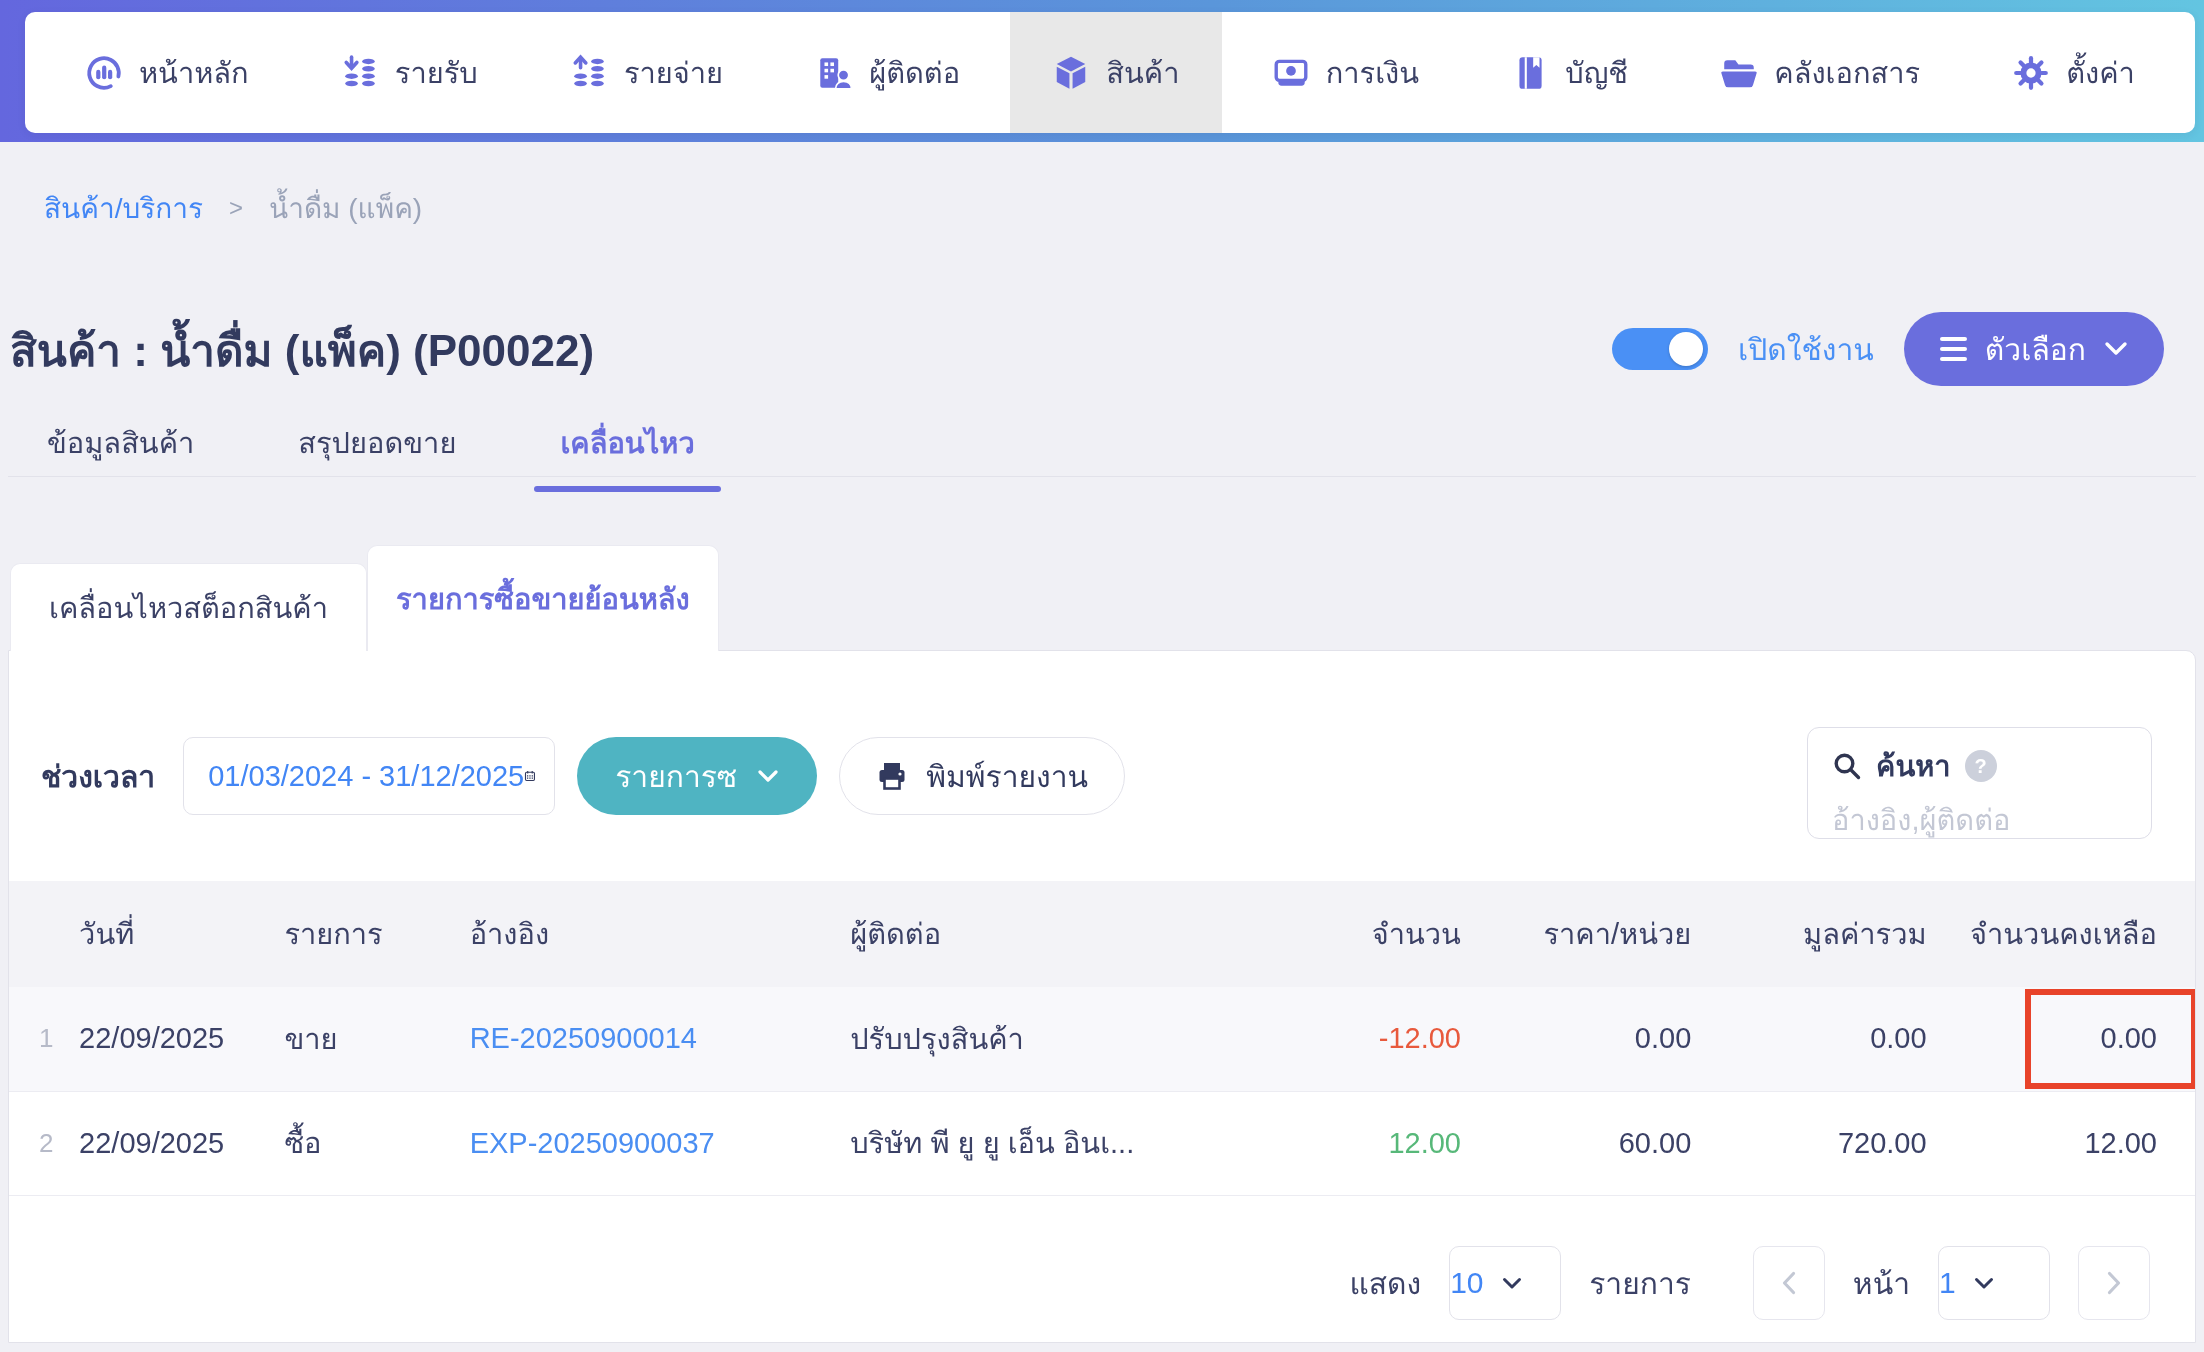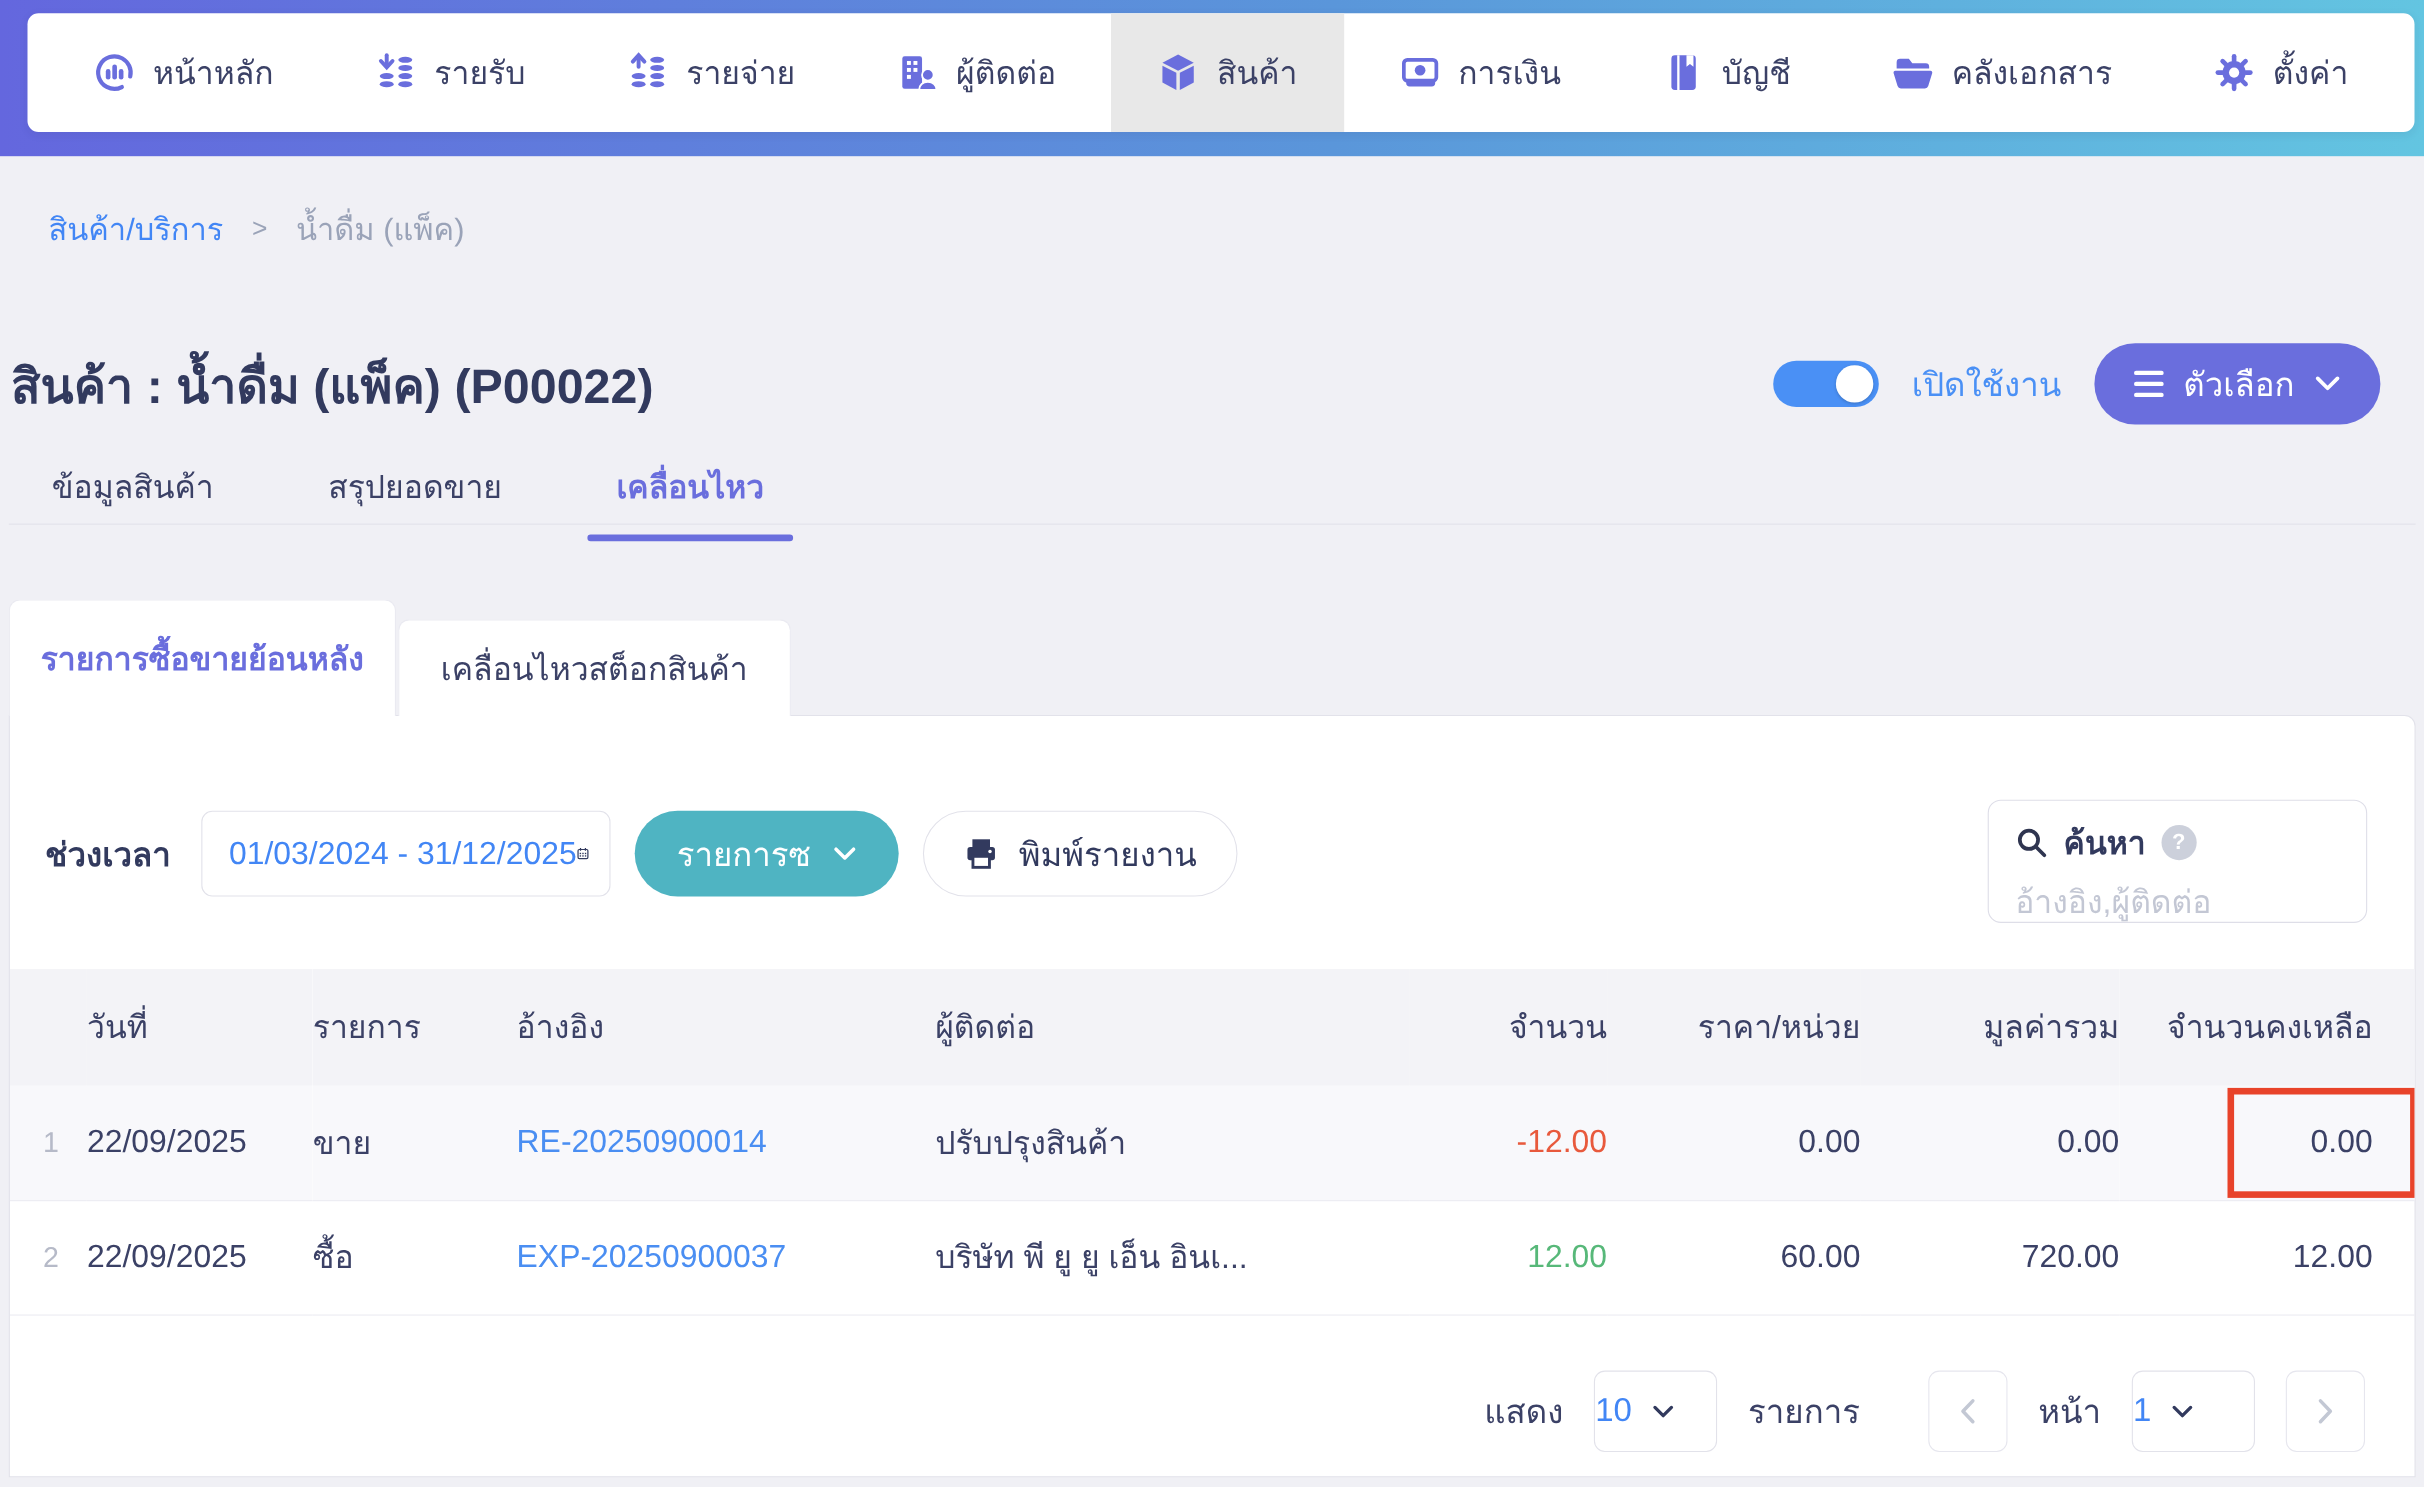--- a/index.html
+++ b/index.html
@@ -6,21 +6,21 @@
   body {
     width:2204px; height:1352px; overflow:hidden; position:relative;
     background:#f0f0f5; color:#3b4166;
     font-family:"Liberation Sans","DejaVu Sans",sans-serif;
   }
   #app { position:relative; width:2204px; height:1352px; }
 
   
   .top-gradient { position:absolute; top:0; left:0; width:100%; height:142px;
     background:linear-gradient(90deg,#6467de 0%, #5a96da 55%, #63c5e1 100%); }
-  .navbar { position:absolute; top:12px; left:25px; right:9px; height:108px;
+  .navbar { position:absolute; top:12px; left:25px; right:9px; height:121px;
     background:#fff; border-radius:10px; display:flex; align-items:stretch;
     justify-content:space-between; padding:0 18px; box-shadow:0 2px 8px rgba(40,40,90,.08); overflow:hidden; }
   .nav-item { display:flex; align-items:center; gap:16px; padding:0 42px;
     font-size:29px; color:#3b4166; cursor:pointer; white-space:nowrap; }
   .nav-item.active { background:#e8e8e8; }
   .nav-item svg { width:38px; height:38px; flex:0 0 auto; }
 
   
   .breadcrumb { position:absolute; top:186px; left:44px; display:flex; align-items:center; gap:26px; font-size:28px; }
   .crumb-link { color:#4286f5; cursor:pointer; }
@@ -249,22 +249,22 @@
   </div>
 
   <div class="tabs">
     <div class="tab">ข้อมูลสินค้า</div>
     <div class="tab">สรุปยอดขาย</div>
     <div class="tab active">เคลื่อนไหว</div>
   </div>
   <div class="tabs-hairline"></div>
 
   <div class="subtabs">
+    <div class="subtab inactive">เคลื่อนไหวสต็อกสินค้า</div>
     <div class="subtab active">รายการซื้อขายย้อนหลัง</div>
-    <div class="subtab inactive">เคลื่อนไหวสต็อกสินค้า</div>
   </div>
 
   <section class="panel">
 
     <div class="filter-row">
       <span class="period-label">ช่วงเวลา</span>
       <div class="date-input">
         <span class="date-text">01/03/2024 - 31/12/2025</span>
         <svg width="32" height="32" viewBox="0 0 32 32">
           <rect x="4" y="6" width="24" height="22" rx="3" fill="none" stroke="#323a5e" stroke-width="3"></rect>

